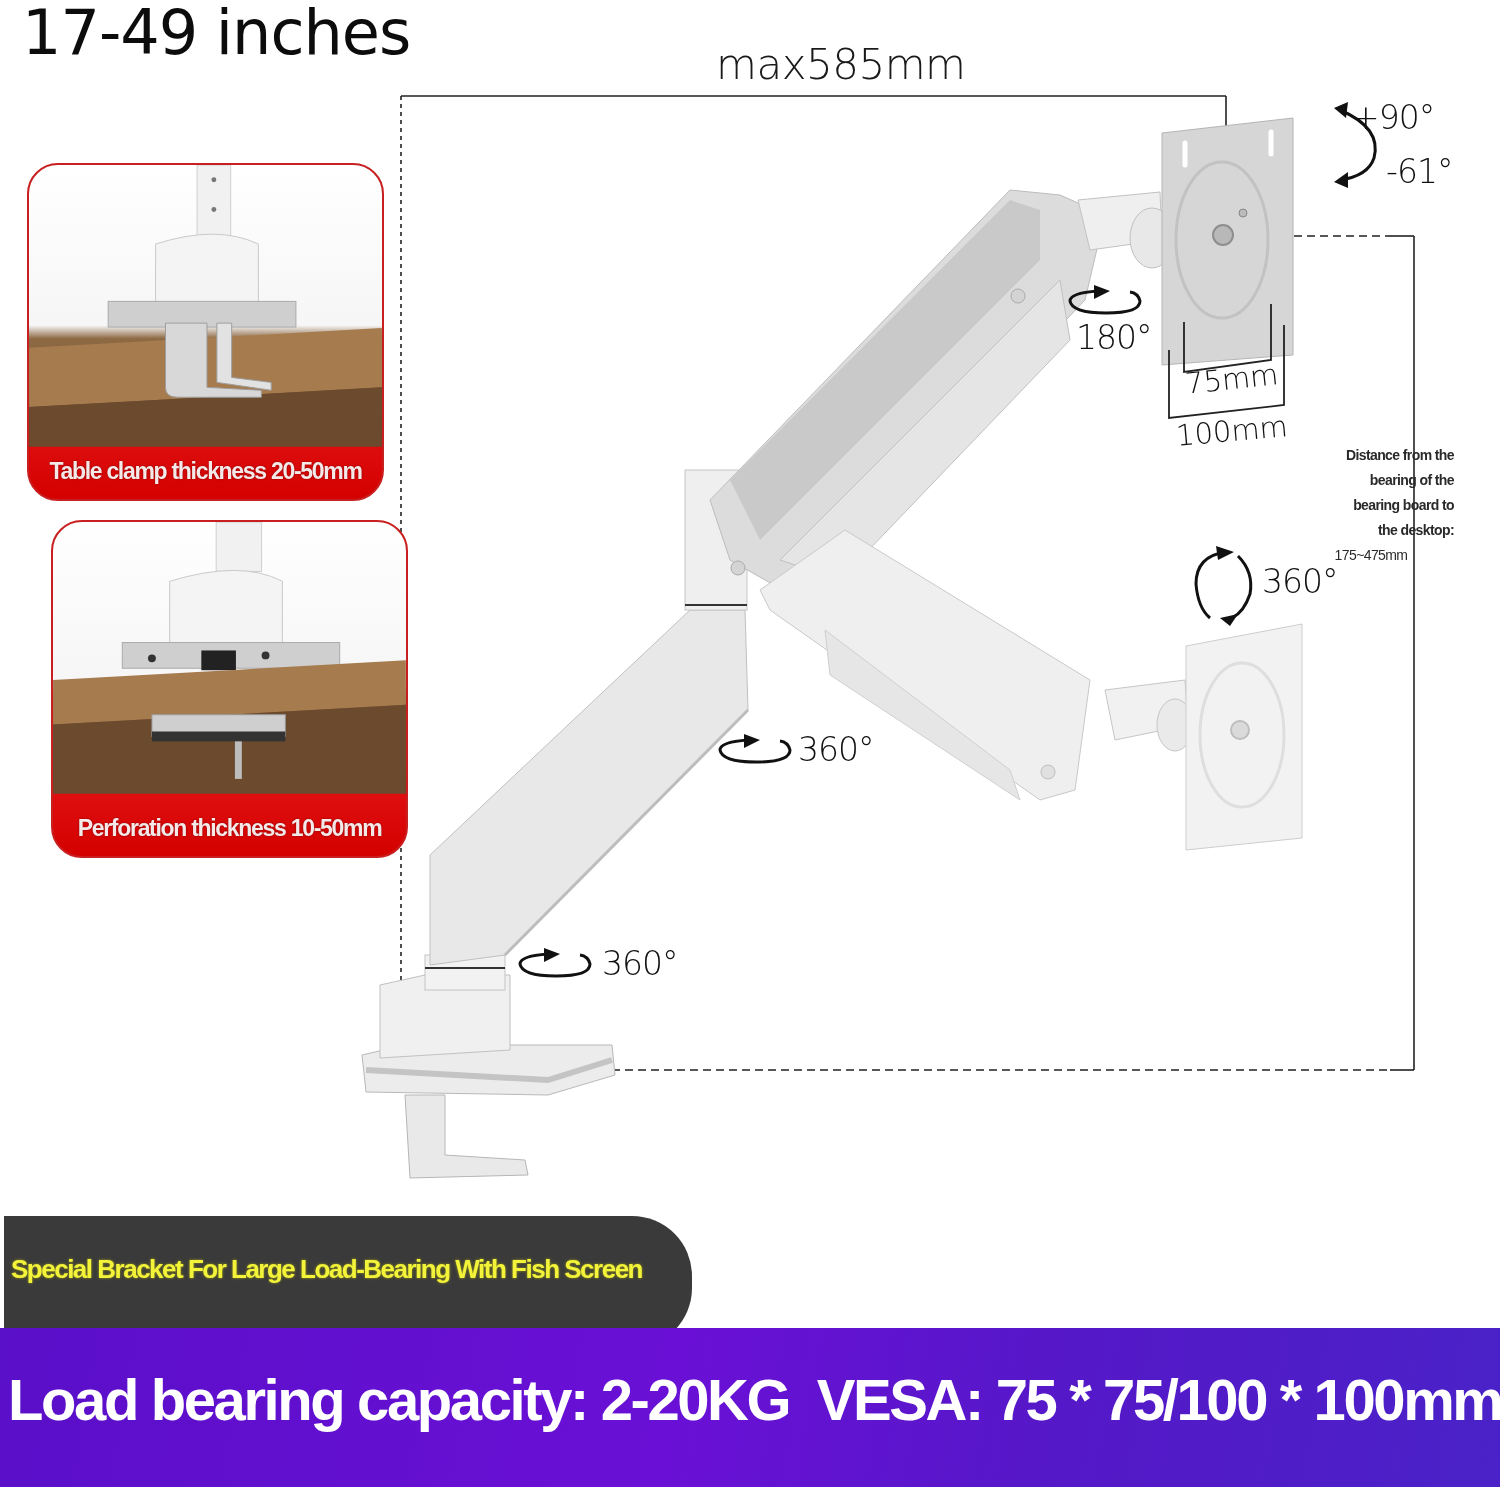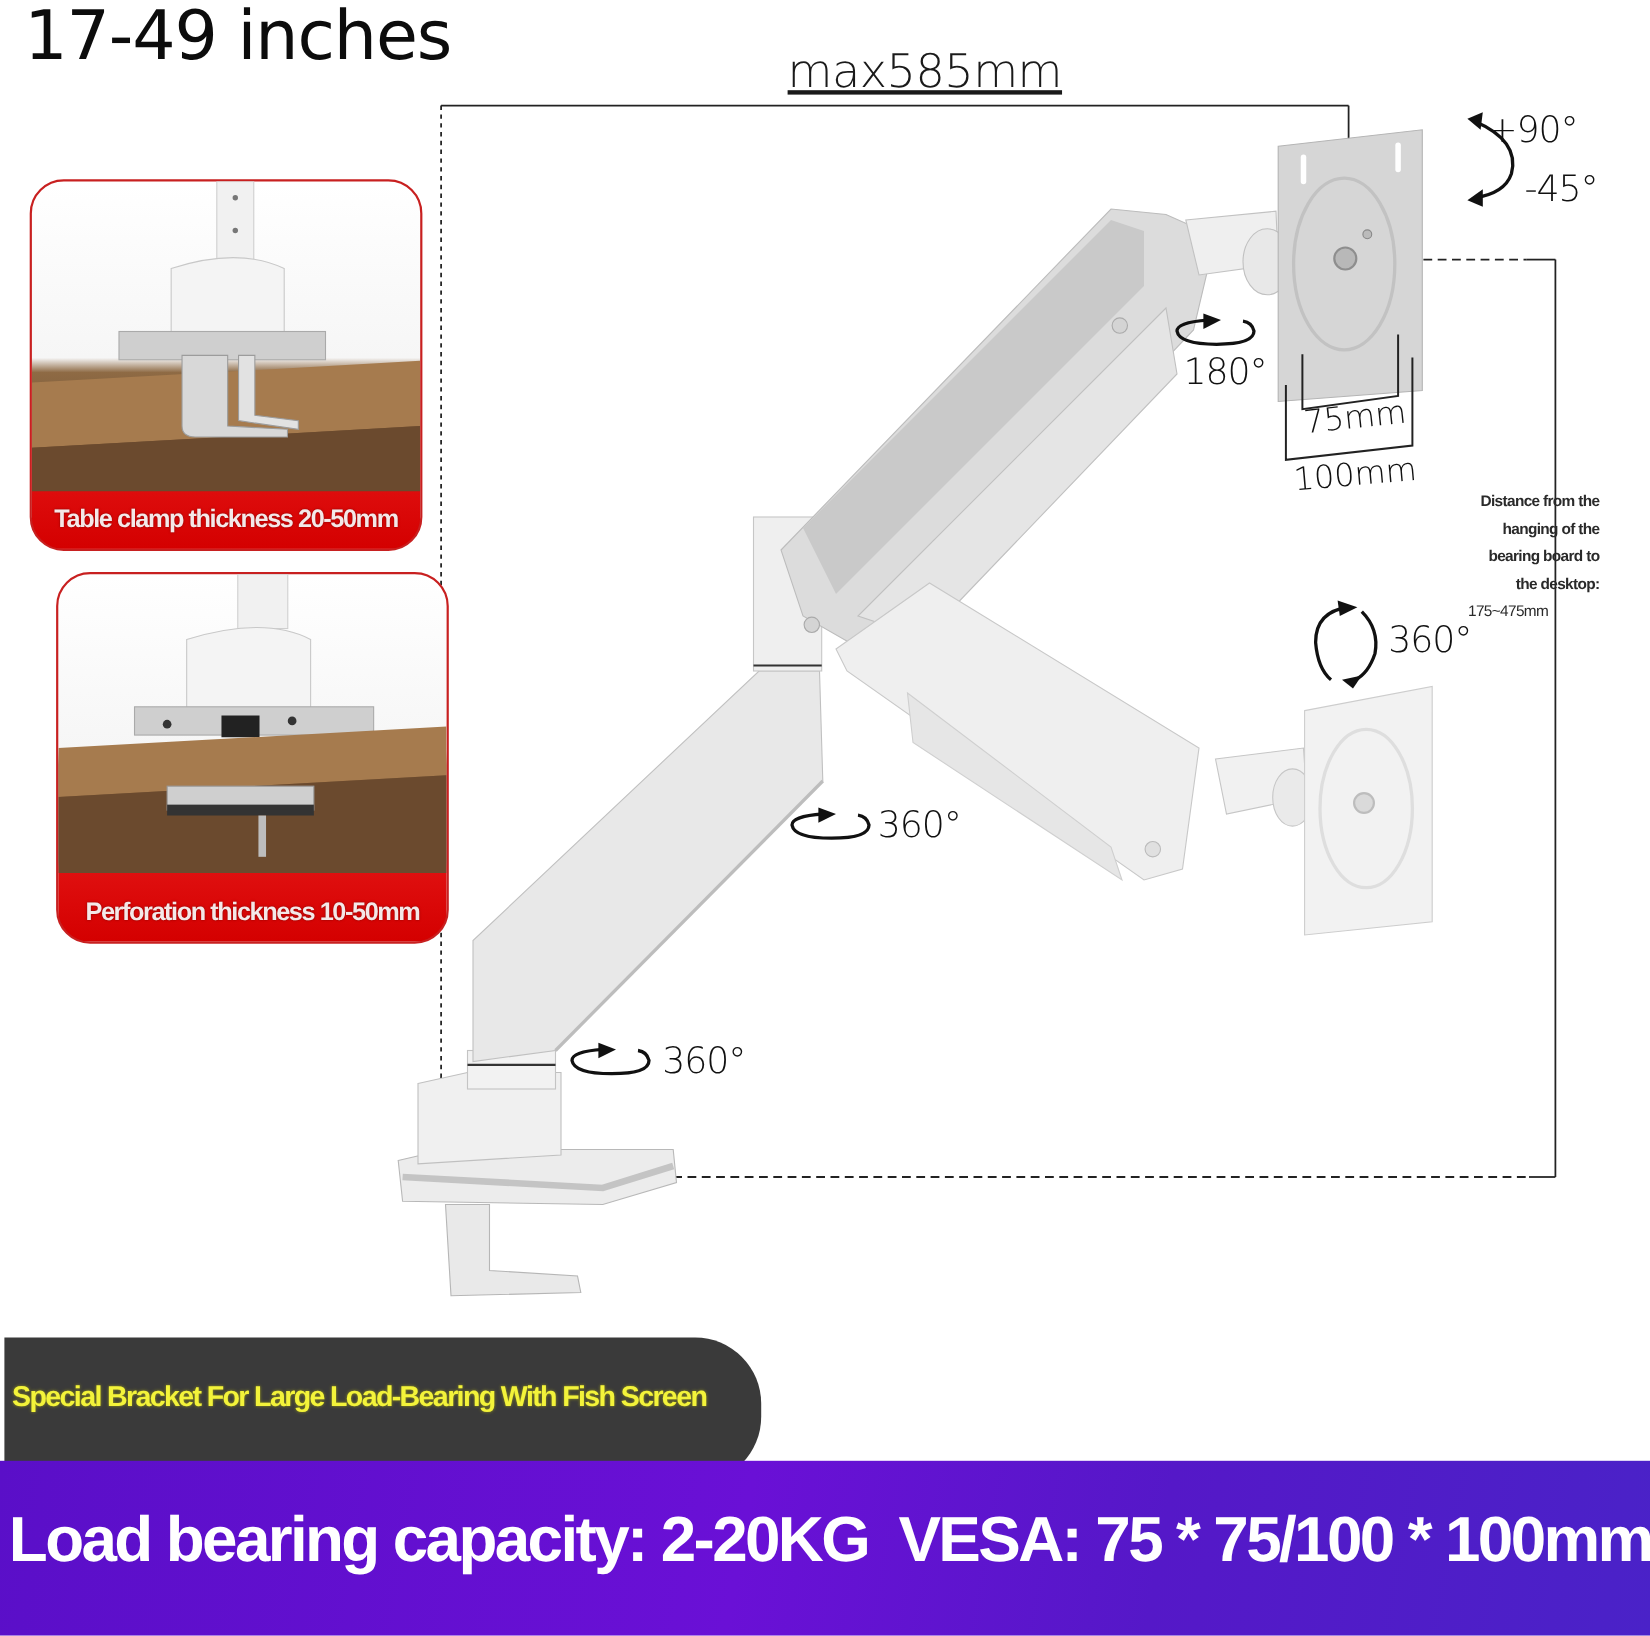--- a/index.html
+++ b/index.html
@@ -12,21 +12,20 @@
       left: 22px; top: -4px;
       font-family: "DejaVu Sans", sans-serif;
       font-size: 62px; font-weight: 400; letter-spacing: -1px;
       color: #0c0c0c;
     }
     .maxlabel {
       left: 716px; top: 40px;
       font-family: "DejaVu Sans", sans-serif;
       font-size: 42px; font-weight: 300; color: #1a1a1a;
       letter-spacing: -0.5px;
-      text-decoration: underline;
     }
 
     
     .panel {
       left: 27px; width: 357px; height: 338px;
       border-radius: 31px;
       background: linear-gradient(180deg, #ffffff 0%, #f6f6f6 48%, #8e6a44 52%, #6a4b30 78%, #e01010 80%, #d40000 100%);
       border: 2px solid #c82020;
       overflow: hidden;
     }
@@ -186,21 +185,21 @@
   <circle cx="738" cy="568" r="7" fill="#d4d4d4" stroke="#aaa"></circle>
   <circle cx="1018" cy="296" r="7" fill="#d4d4d4" stroke="#aaa"></circle>
 </svg>
 
 <svg width="70" height="90" style="left:1330px;top:98px;">
   <path d="M10 12 Q52 30 44 60 Q38 78 10 82" stroke="#111" stroke-width="3" fill="none"></path>
   <path d="M4 10 L18 4 L16 20 Z" fill="#111"></path>
   <path d="M4 84 L18 74 L18 90 Z" fill="#111"></path>
 </svg>
 <div class="abs rot" style="left:1352px;top:98px;">+90°</div>
-<div class="abs rot" style="left:1386px;top:152px;">-45°</div>
+<div class="abs rot" style="left:1386px;top:152px;">-61°</div>
 
 <svg width="75" height="35" style="left:1068px;top:283px;">
   <path d="M30 8 Q2 10 2 18 Q4 30 38 30 Q72 30 72 18 Q70 10 62 9" stroke="#111" stroke-width="3" fill="none"></path>
   <path d="M26 2 L42 8 L26 16 Z" fill="#111"></path>
 </svg>
 <div class="abs rot" style="left:1076px;top:318px;">180°</div>
 
 <svg width="65" height="80" style="left:1192px;top:546px;">
   <path d="M34 6 Q4 10 4 38 Q6 62 18 72" stroke="#111" stroke-width="3" fill="none"></path>
   <path d="M46 10 Q62 26 58 48 Q52 66 40 72" stroke="#111" stroke-width="3" fill="none"></path>
@@ -219,21 +218,21 @@
   <path d="M30 8 Q2 10 2 18 Q4 30 38 30 Q72 30 72 18 Q70 10 62 9" stroke="#111" stroke-width="3" fill="none"></path>
   <path d="M26 2 L42 8 L26 16 Z" fill="#111"></path>
 </svg>
 <div class="abs rot" style="left:602px;top:944px;">360°</div>
 
 <div class="abs dim" style="left:1185px;top:362px;transform:rotate(-6deg);">75mm</div>
 <div class="abs dim" style="left:1176px;top:414px;transform:rotate(-5deg);">100mm</div>
 
 <div class="abs desc">
   <div>Distance from the</div>
-  <div>hanging of the</div>
+  <div>bearing of the</div>
   <div>bearing board to</div>
   <div>the desktop:</div>
   <div style="font-weight:400;text-align:center;">175~475mm</div>
 </div>
 
 <div class="abs banner-dark">
   <div class="txt">Special Bracket For Large Load-Bearing With Fish Screen</div>
 </div>
 <div class="abs banner-purple">
   <div class="txt">Load bearing capacity: 2-20KG  VESA: 75 * 75/100 * 100mm</div>

